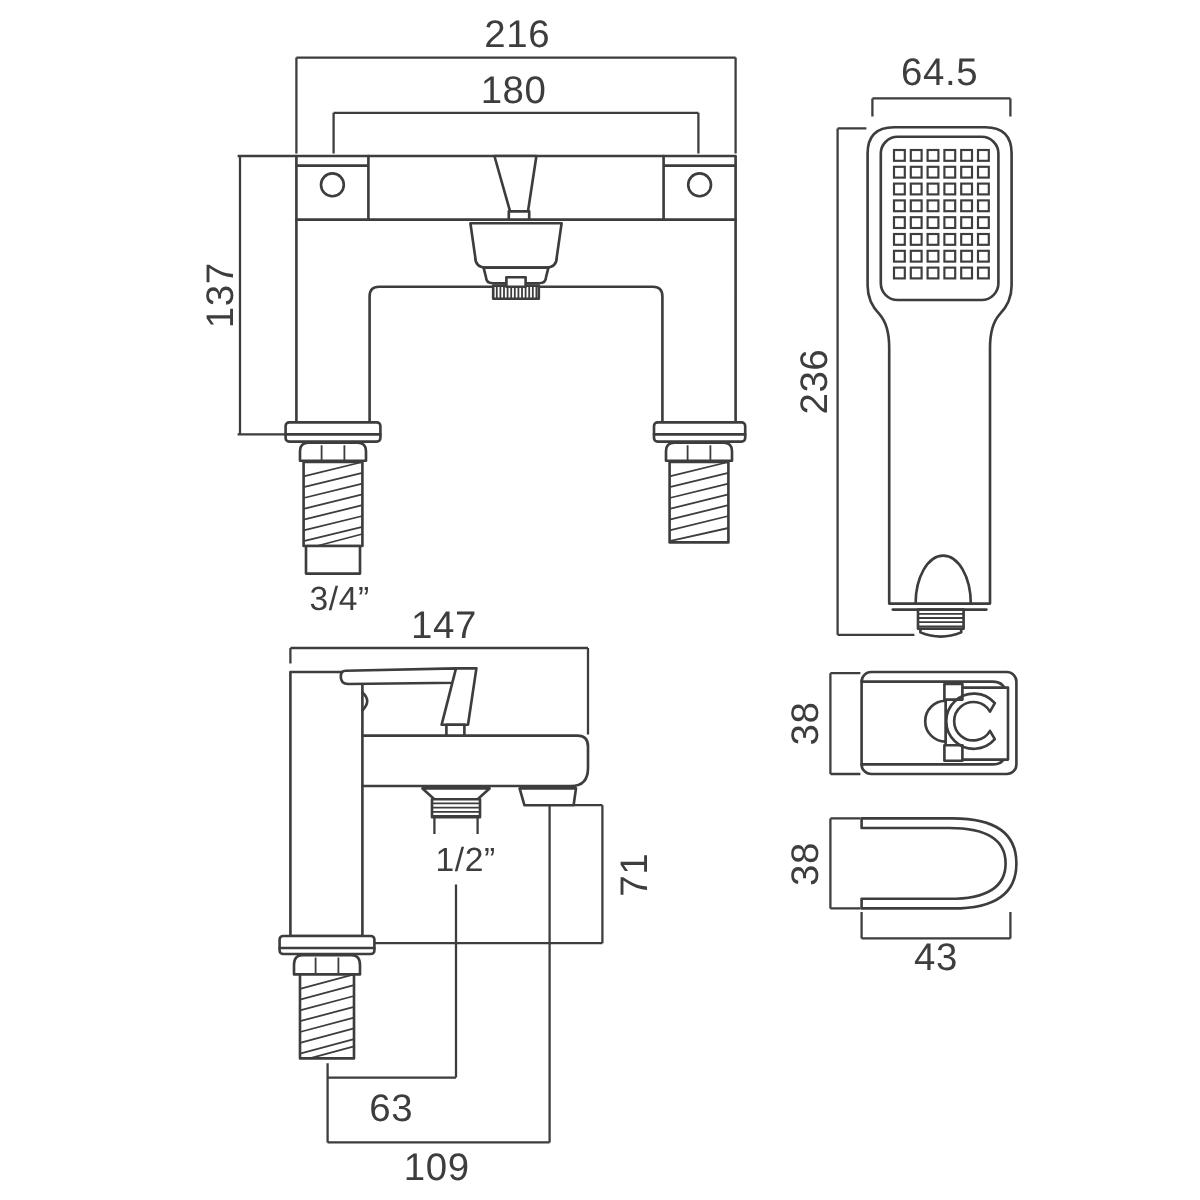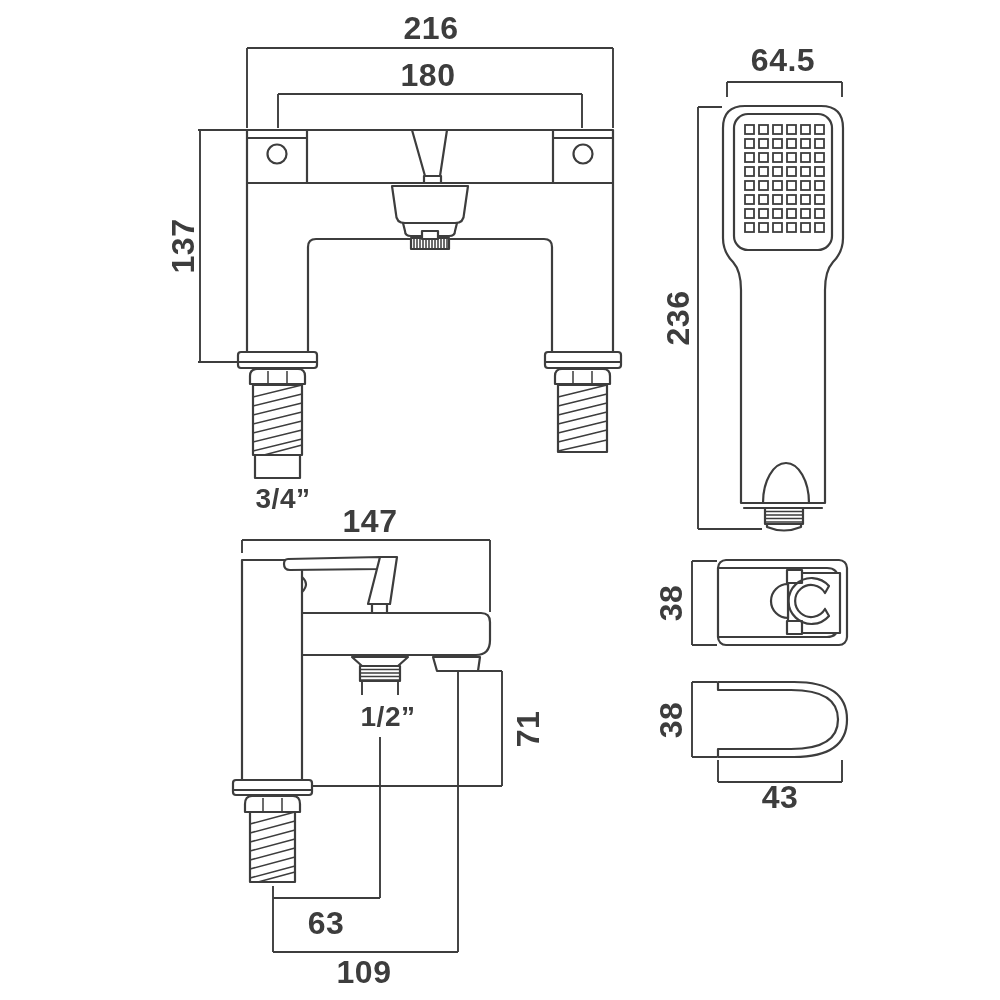--- a/index.html
+++ b/index.html
@@ -1,17 +1,17 @@
 <!DOCTYPE html>
 <html><head>
 <meta charset="utf-8">
 <style>
   html,body{margin:0;padding:0;background:#fff;}
   .canvas{position:relative;width:1000px;height:1000px;background:#ffffff;overflow:hidden;
-          font-family:"Liberation Sans", sans-serif;font-weight:bold;}
+          font-family:"Liberation Sans", sans-serif;}
   svg{position:absolute;left:0;top:0;}
   .ln{fill:none;stroke:#3d3d3d;stroke-width:2.2;stroke-linejoin:round;stroke-linecap:round;}
   .lnw{fill:#ffffff;stroke:#3d3d3d;stroke-width:2.2;stroke-linejoin:round;stroke-linecap:round;}
   .dim{fill:none;stroke:#3d3d3d;stroke-width:1.9;stroke-linejoin:miter;stroke-linecap:butt;}
   .thin{fill:none;stroke:#3d3d3d;stroke-width:1.5;stroke-linecap:butt;}
   .dimtxt{fill:#3d3d3d;font-size:32px;letter-spacing:0.5px;}
   .dimtxt.small{font-size:28px;}
   text{font-family:"Liberation Sans", sans-serif;}
 </style>
 </head>

